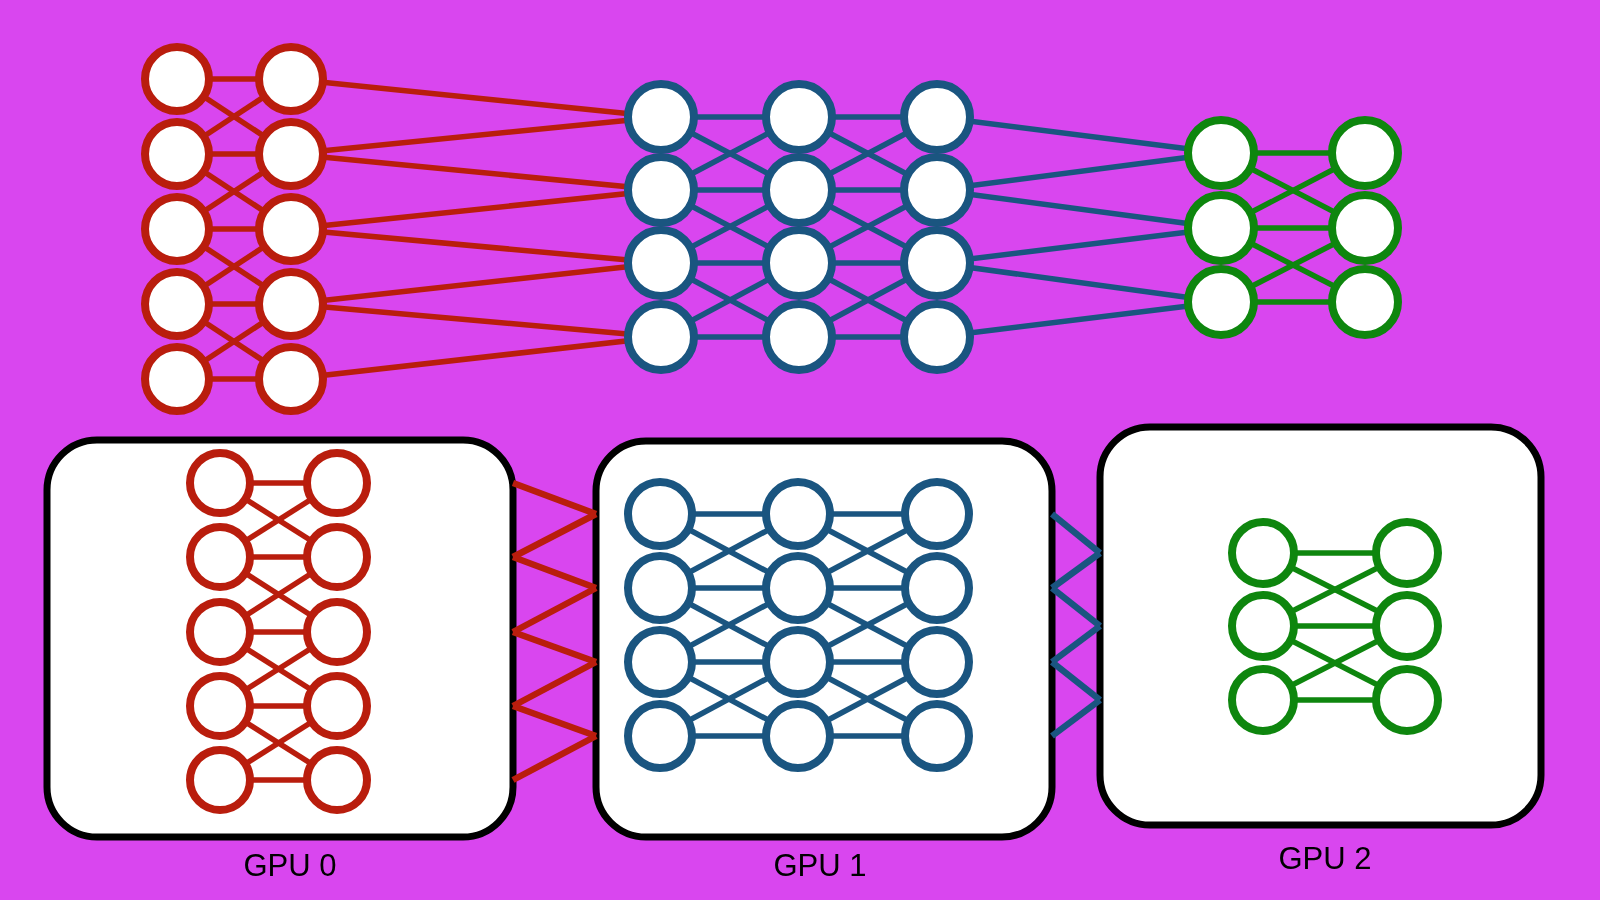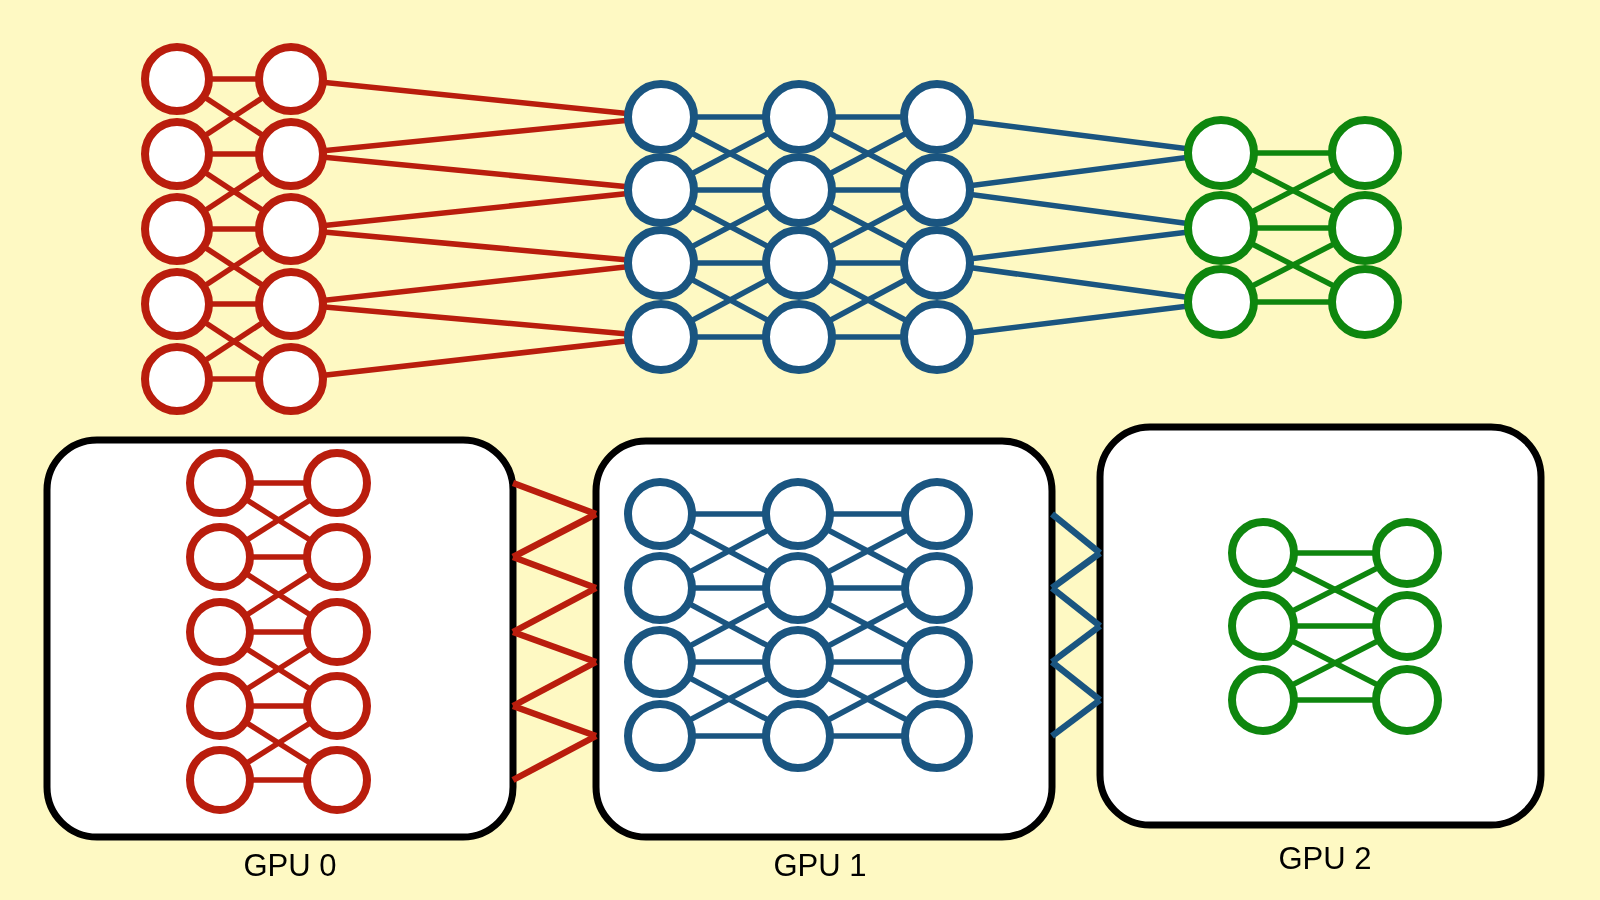--- a/index.html
+++ b/index.html
@@ -8,21 +8,21 @@
     background: #ffffff;
     width: 1600px;
     height: 900px;
     overflow: hidden;
     font-family: "Liberation Sans", sans-serif;
   }
   .stage {
     position: relative;
     width: 1600px;
     height: 900px;
-    background: #fef9c3;
+    background: #d946ef;
   }
   svg.diagram {
     display: block;
     width: 1600px;
     height: 900px;
   }
   svg text.gpu-label {
     font-family: "Liberation Sans", sans-serif;
     font-weight: 400;
   }

